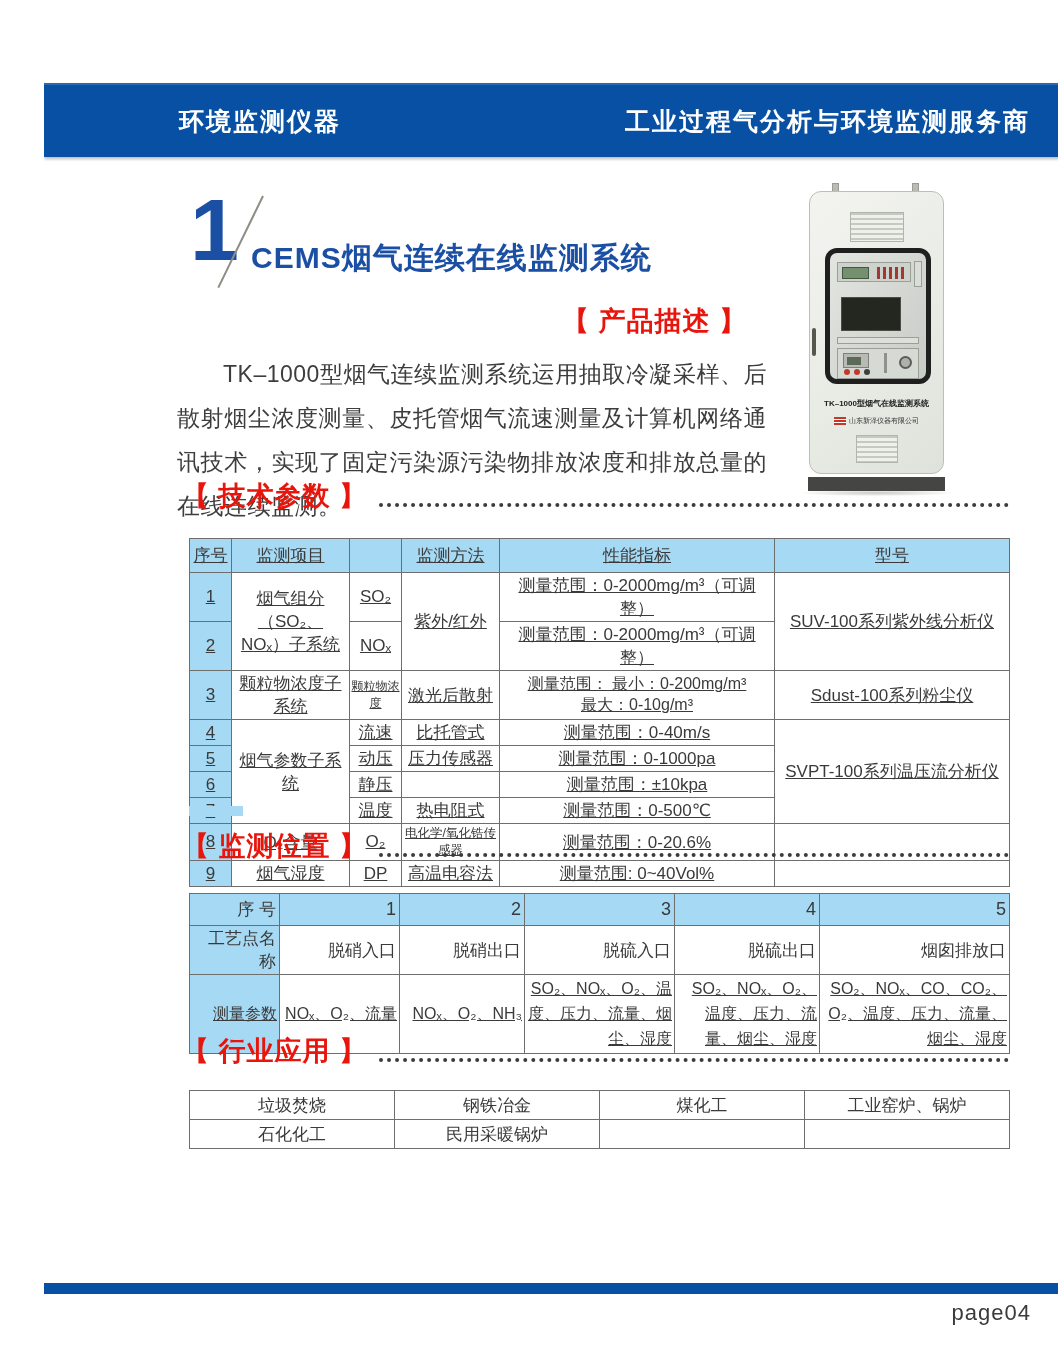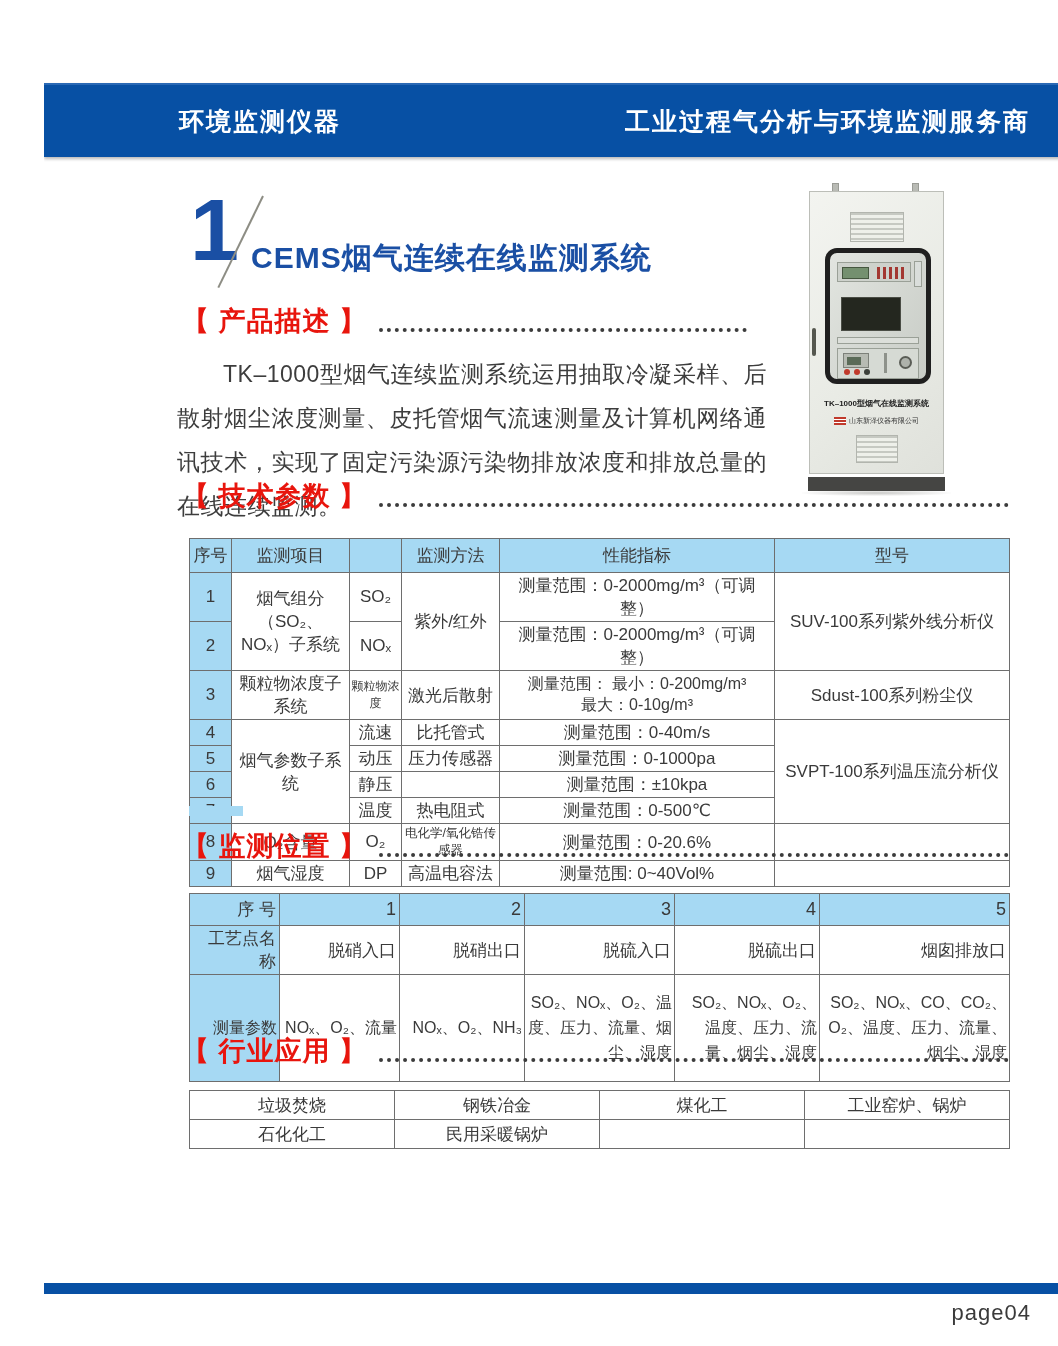--- a/index.html
+++ b/index.html
@@ -32,44 +32,44 @@
                line-height:1.92; text-indent:2em; color:#3d3d3d; letter-spacing:0.5px; text-align:justify; }
 
   
   table { border-collapse:collapse; table-layout:fixed; color:#3a3a3a; }
   td { border:1px solid #6e6e6e; text-align:center; vertical-align:middle;
        padding:1px 3px; font-size:17px; overflow:hidden; }
   td.blue { background:#a6d9f3; }
   tr.blue-row td { background:#a6d9f3; }
   td.small { font-size:12px; letter-spacing:0; padding:1px 1px; }
   .tech-table { position:absolute; left:145px; top:538px; width:820px; }
-  .tech-table td { height:23px; }
+  .tech-table td { height:23px;text-decoration:underline; }
   .table-tab { position:absolute; left:145px; top:806px; width:54px; height:10px; background:#a6d9f3; }
 
   .pos-table { position:absolute; left:145px; top:893px; width:820px; }
   .pos-table td { height:32px;text-align:right; }
-  .pos-table .params td { font-size:16px; line-height:1.55; padding:16px 2px; }
+  .pos-table .params td { font-size:16px; line-height:1.55; padding:2px 2px;text-decoration:underline; }
 
   .ind-table { position:absolute; left:145px; top:1090px; width:820px; }
   .ind-table td { height:29px; }
   .ind-table tr.blue-row td { height:33px; }
 
   .perf2 { line-height:1.3; font-size:16px; }
 
   
   .footbar { position:absolute; left:0; top:1283px; width:1058px; height:11px; background:#0750a4; }
   .pagenum { position:absolute; right:71px; top:1300px; font-size:22px; color:#3a3a3a; letter-spacing:1px; }
 
   
   .cabinet { position:absolute; left:764px; top:183px; width:137px; height:308px; }
   .hook { position:absolute; top:0; width:7px; height:9px; background:#b9bbb5; border:1px solid #9a9c96; }
   .hook.l { left:24px; } .hook.r { left:104px; }
   .cab-body { position:absolute; left:1px; right:1px; top:8px; height:283px;
               background:linear-gradient(135deg,#f3f4f0 0%,#e9ebe5 55%,#dfe1db 100%);
-              border:1px solid #bcbeb8; border-radius:0; }
+              border:1px solid #bcbeb8; border-radius:12px; }
   .vent { position:absolute; left:50%; transform:translateX(-50%);
           background:repeating-linear-gradient(180deg,#c6c9c2 0 2px,#eef0ea 2px 5px);
           border:1px solid #b2b5ae; }
   .vent-top { top:20px; width:54px; height:30px; }
   .vent-bottom { top:243px; width:42px; height:28px; }
   .handle { position:absolute; left:2px; top:136px; width:4px; height:28px; background:#55574f; border-radius:2px; }
   .window { position:absolute; left:15px; top:56px; width:106px; height:136px;
             background:linear-gradient(120deg,#e2e5e0,#c8ccc6); border:5px solid #1f1f1f; border-radius:12px; }
   .rack { position:absolute; border:1px solid #9aa097; background:#ced2cc; }
   .analyzer { left:7px; top:9px; width:74px; height:20px; }
@@ -107,21 +107,21 @@
 
   <div class="topbar">
     <span class="t">环境监测仪器</span>
     <span class="t">工业过程气分析与环境监测服务商</span>
   </div>
 
   <div class="big-num">1</div>
   <div class="slash"></div>
   <div class="sec-title">CEMS烟气连续在线监测系统</div>
 
-  <div class="head-row" style="top:303px; width:565px;">
+  <div class="head-row" style="top:303px; width:565px;flex-direction:column;">
     <span class="red-head">【 产品描述 】</span>
     <span class="dots"></span>
   </div>
   <p class="desc-body">TK–1000型烟气连续监测系统运用抽取冷凝采样、后散射烟尘浓度测量、皮托管烟气流速测量及计算机网络通讯技术，实现了固定污染源污染物排放浓度和排放总量的在线连续监测。</p>
 
   <div class="cabinet">
     <div class="hook l"></div>
     <div class="hook r"></div>
     <div class="cab-body">
       <div class="vent vent-top"></div>

